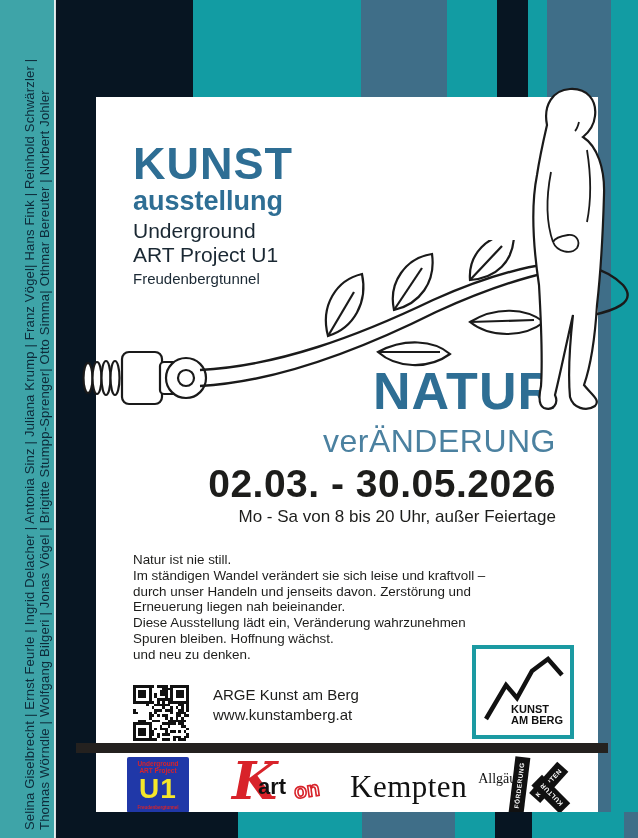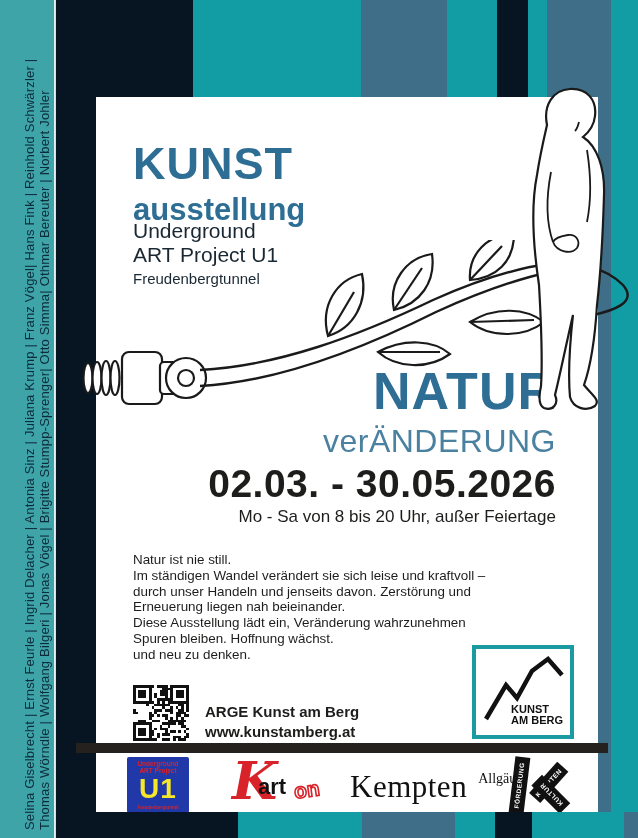--- a/index.html
+++ b/index.html
@@ -14,35 +14,35 @@
   .artists{position:absolute;z-index:5;white-space:nowrap;transform:rotate(-90deg);
            transform-origin:0 0;font-size:13px;font-weight:500;color:var(--names);letter-spacing:.2px;}
   .artists.row1{left:22px;top:830px;}
   .artists.row2{left:37px;top:830px;}
 
   .panel{position:absolute;left:96px;top:97px;width:502px;height:715px;background:#fff;z-index:2;}
 
   .art-layer{position:absolute;z-index:4;pointer-events:none;}
   .title-block{position:absolute;left:37px;top:44px;color:var(--blue);z-index:6;}
   .title-main{font-size:45px;font-weight:bold;letter-spacing:1px;line-height:1;}
-  .title-sub{font-size:31px;font-weight:bold;line-height:1;margin-top:8px;}
+  .title-sub{font-size:27px;font-weight:bold;line-height:1;margin-top:2px;}
   .address-block{position:absolute;left:37px;top:122px;color:var(--darktext);z-index:6;line-height:1.15;}
   .addr-big{font-size:21px;}
   .addr-small{font-size:15px;}
   .addr-gap{height:3px;}
 
   .theme-block{position:absolute;right:42px;top:270px;text-align:right;z-index:6;}
   .theme-1{font-size:52px;font-weight:bold;color:var(--blue);line-height:.95;letter-spacing:1px;}
   .theme-2{font-size:32px;font-weight:400;color:var(--lightblue);line-height:1;letter-spacing:.5px;margin-top:9px;}
   .date-range{font-size:39px;font-weight:bold;color:var(--ink);line-height:1.05;margin-top:7px;letter-spacing:.5px;}
   .hours{font-size:17px;color:var(--ink);margin-top:2px;}
 
   .body-block{position:absolute;left:37px;top:455px;font-size:13.4px;line-height:1.18;color:var(--ink);z-index:6;}
 
-  .qr-row{position:absolute;left:37px;top:588px;display:flex;align-items:flex-end;gap:16px;z-index:6;font-weight:bold;}
+  .qr-row{position:absolute;left:37px;top:588px;display:flex;align-items:flex-start;gap:24px;z-index:6;}
   .qr{width:56px;height:56px;}
   .qr svg{width:56px;height:56px;display:block;}
   .contact{font-size:15px;color:var(--ink);line-height:1.3;}
 
   .kab-box{position:absolute;left:376px;top:548px;width:94px;height:86px;background:#fff;
            border:4px solid var(--tealborder);z-index:6;}
   .kab-box svg{position:absolute;left:2px;top:4px;}
   .kab-label{position:absolute;right:7px;bottom:8px;font-size:11px;font-weight:bold;line-height:1.05;color:#111;text-align:left;}
 
   .black-bar{position:absolute;left:76px;top:743px;width:532px;height:10px;background:#24211f;z-index:7;}

